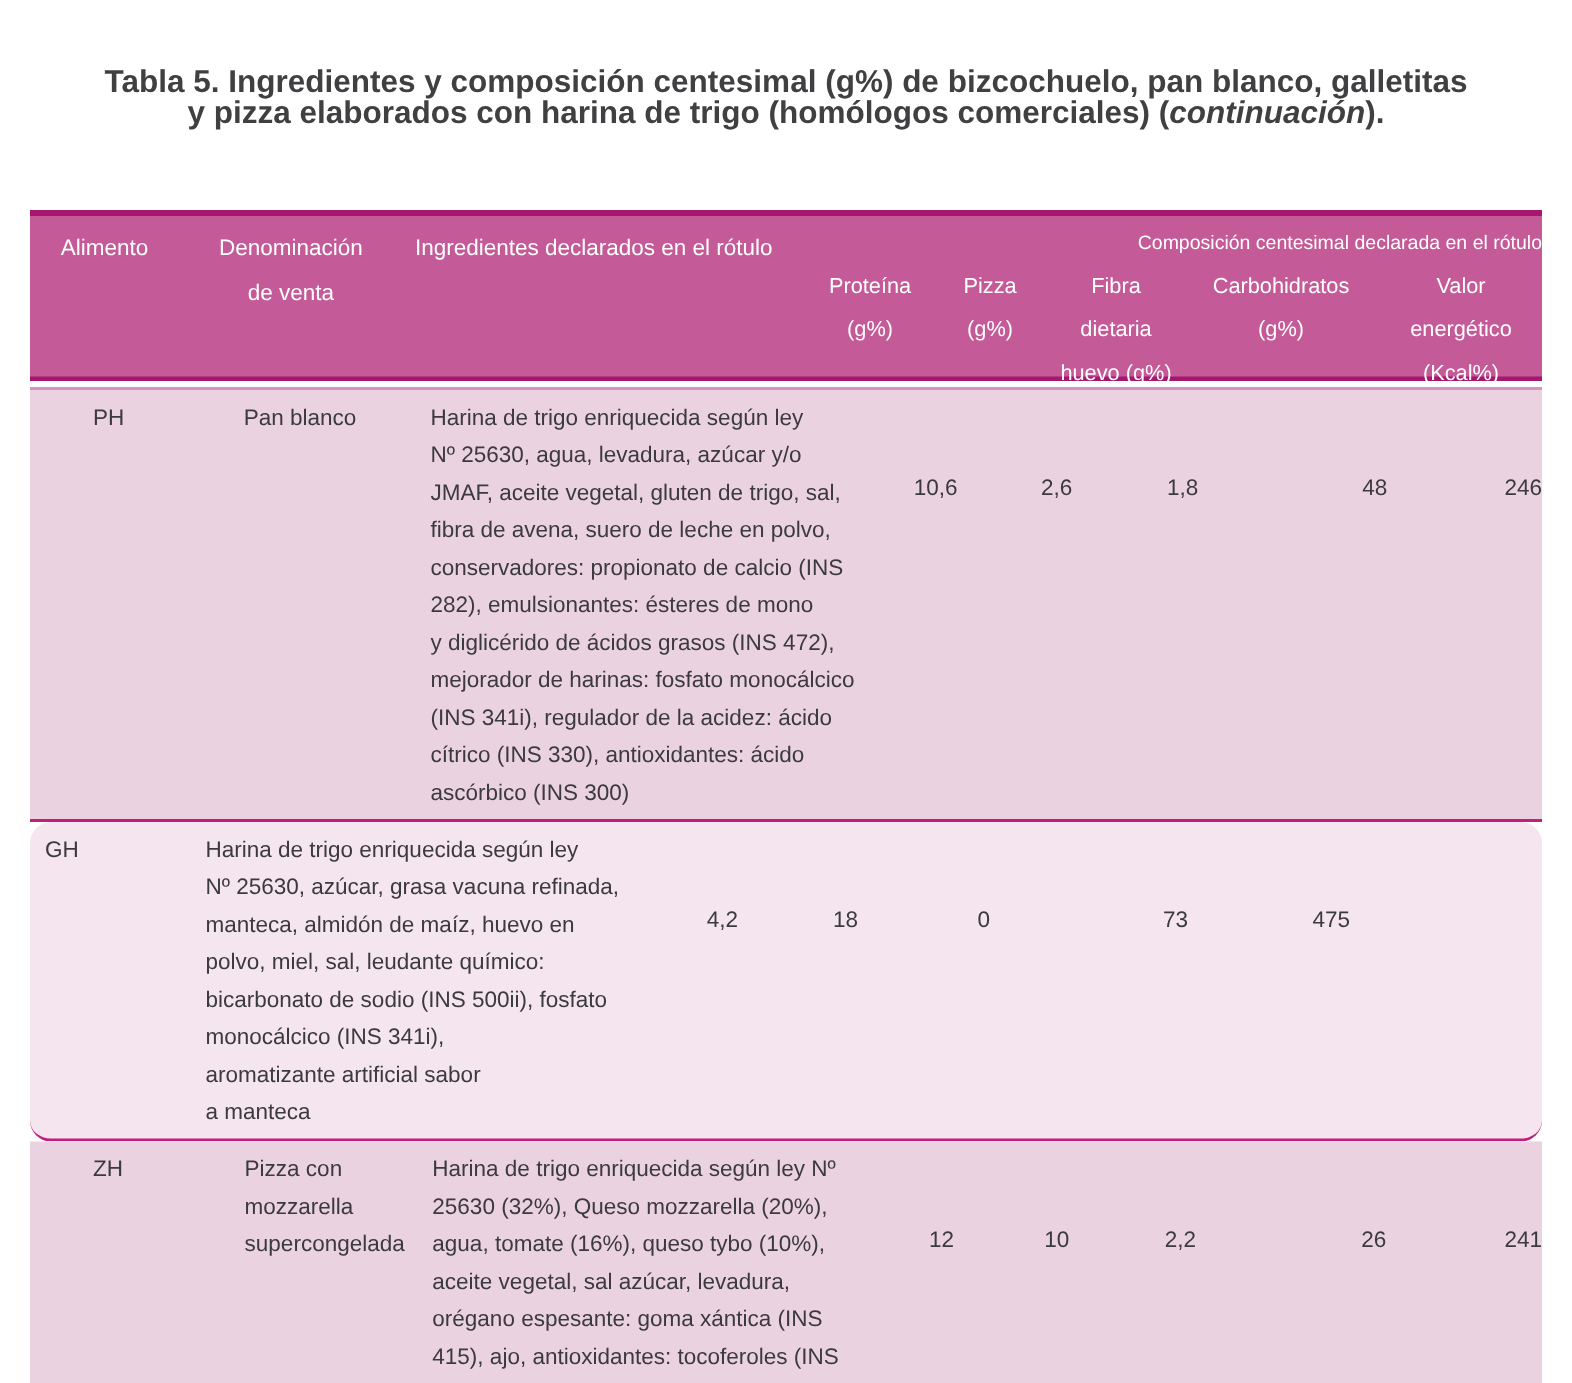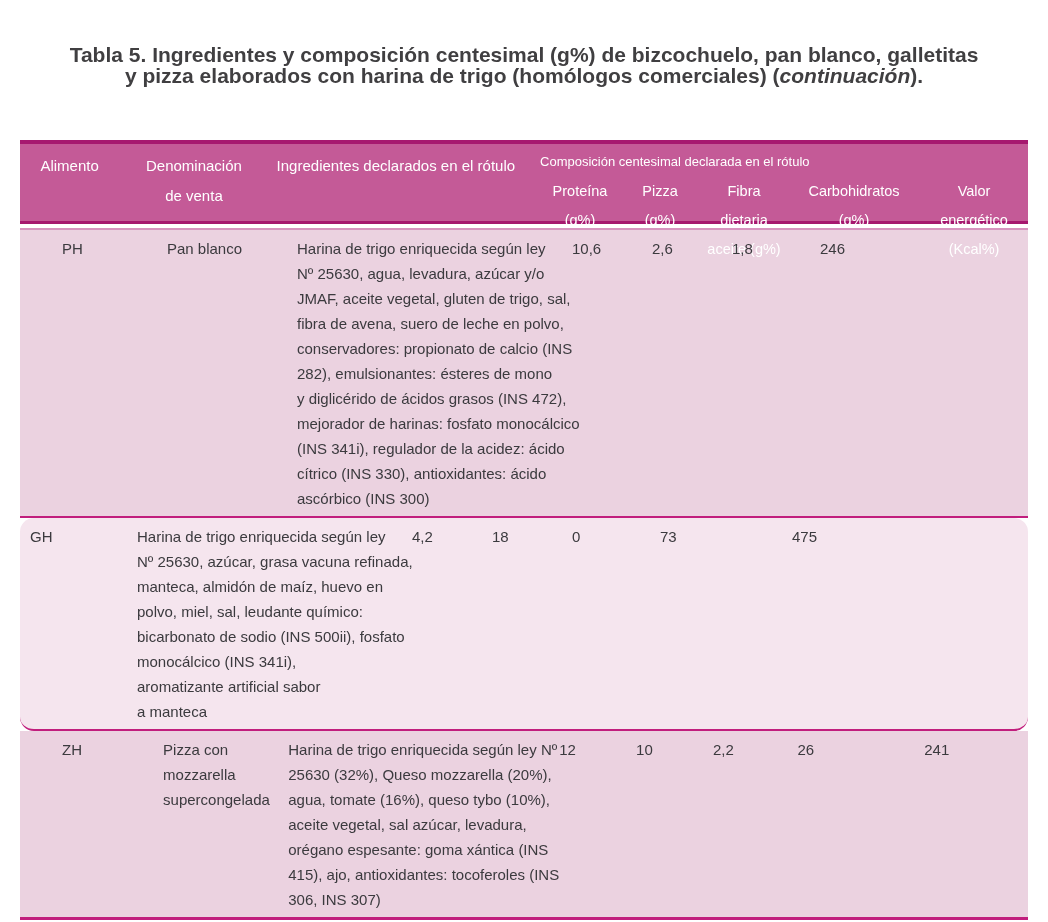--- a/index.html
+++ b/index.html
@@ -40,36 +40,36 @@
   .col-carb     { width: 132px; }
   .col-valor    { width: 108px; }
 
   
   .thead {
     display: flex;
     background: #c45a97;
     color: #ffffff;
     border-top: 4px solid #a6186f;
     border-bottom: 3px solid #a6186f;
-    height: 84px;
+    height: 114px;
     gap: 17px;
   }
   .th {
     font-size: 15px;
     line-height: 30px;
     text-align: center;
     padding-top: 7px;
     white-space: pre-line;
   }
   .th-group { width: 488px; display: flex; flex-direction: column; }
   .group-label {
     font-size: 13px;
     line-height: 19px;
     padding-top: 8px;
-    text-align: left;
+    text-align: right;
   }
   .group-rule {
     height: 2px;
     background: #ffffff;
     margin: 2px 0 2px 0;
   }
   .sub-headers { display: flex; }
   .sub-headers .th {
     font-size: 14.5px;
     line-height: 29px;
@@ -91,21 +91,21 @@
 
   .td {
     font-size: 15px;
     line-height: 25px;
     padding-top: 6px;
     padding-bottom: 5px;
   }
   .td.code  { padding-left: 10px; }
   .td.denom { padding-left: 5px; white-space: pre-line; }
   .td.ingr  { padding-left: 7px; white-space: pre; }
-  .td.num   { text-align: left; }
+  .td.num   { text-align: right; margin-top: 47px; }
 </style>
 </head>
 <body>
 
 <div class="page">
 
   <div class="caption">
     <div>Tabla 5. Ingredientes y composición centesimal (g%) de bizcochuelo, pan blanco, galletitas</div>
     <div><span>y pizza elaborados con harina de trigo (homólogos comerciales) (</span><span class="italic">continuación</span><span>).</span></div>
   </div>
@@ -120,21 +120,21 @@
       <div class="th-group">
         <div class="group-label">Composición centesimal declarada en el rótulo</div>
         <div class="group-rule"></div>
         <div class="sub-headers">
           <div class="th col-prot">Proteína
 (g%)</div>
           <div class="th col-gras">Pizza
 (g%)</div>
           <div class="th col-fibra">Fibra
 dietaria
-aceite (g%)</div>
+huevo (g%)</div>
           <div class="th col-carb">Carbohidratos
 (g%)</div>
           <div class="th col-valor">Valor
 energético
 (Kcal%)</div>
         </div>
       </div>
     </div>
 
     <div class="tbody">
@@ -149,20 +149,21 @@
 conservadores: propionato de calcio (INS
 282), emulsionantes: ésteres de mono
 y diglicérido de ácidos grasos (INS 472),
 mejorador de harinas: fosfato monocálcico
 (INS 341i), regulador de la acidez: ácido
 cítrico (INS 330), antioxidantes: ácido
 ascórbico (INS 300)</div>
         <div class="td num col-prot">10,6</div>
         <div class="td num col-gras">2,6</div>
         <div class="td num col-fibra">1,8</div>
+        <div class="td num col-carb">48</div>
         <div class="td num col-valor">246</div>
       </div>
 
       <div class="tr shade-light">
         <div class="td code col-alimento">GH</div>
         <div class="td ingr col-ingr">Harina de trigo enriquecida según ley
 Nº 25630, azúcar, grasa vacuna refinada,
 manteca, almidón de maíz, huevo en
 polvo, miel, sal, leudante químico:
 bicarbonato de sodio (INS 500ii), fosfato

